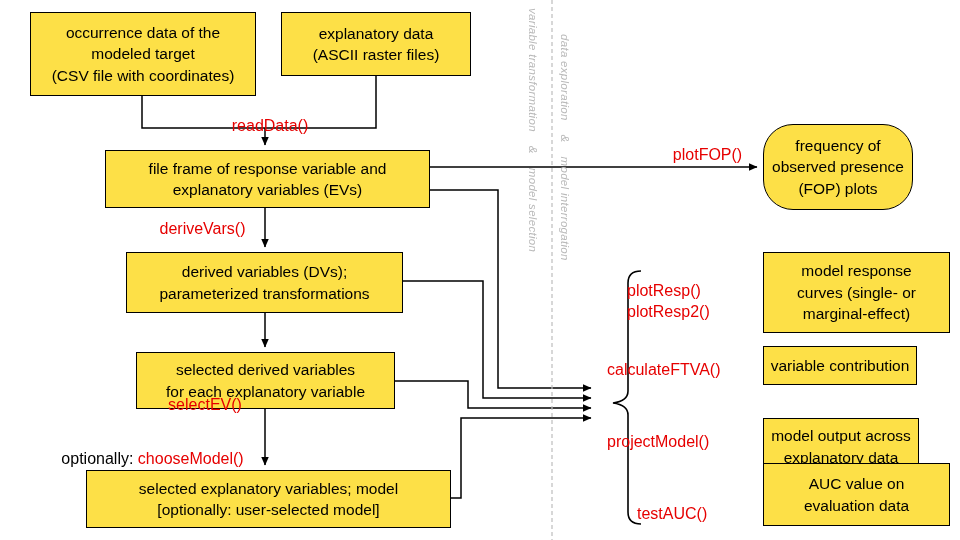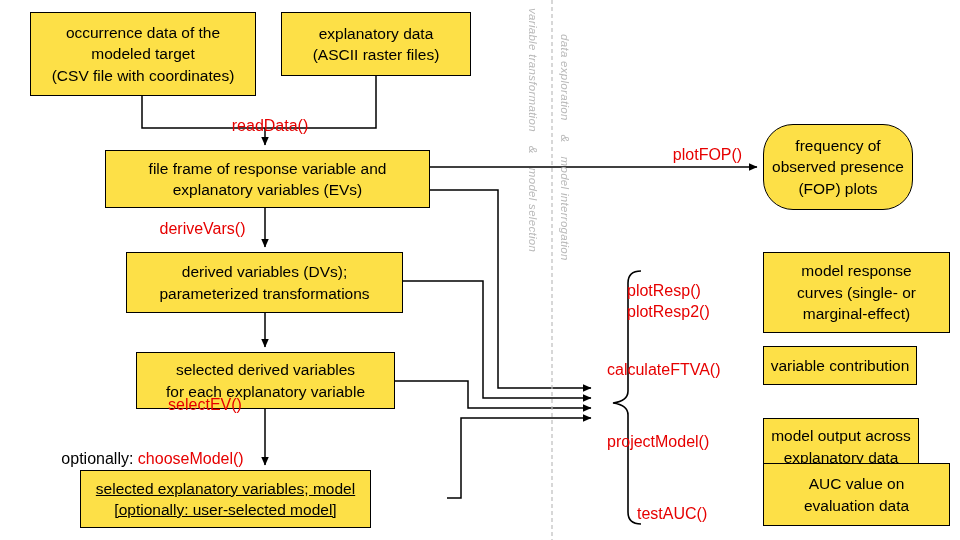--- a/index.html
+++ b/index.html
@@ -64,21 +64,21 @@
 (CSV file with coordinates)</div>
   <div class="box" style="left:281px;top:12px;width:190px;height:64px;">explanatory data
 (ASCII raster files)</div>
 
   <div class="box" style="left:105px;top:150px;width:325px;height:58px;">file frame of response variable and
 explanatory variables (EVs)</div>
   <div class="box" style="left:126px;top:252px;width:277px;height:61px;">derived variables (DVs);
 parameterized transformations</div>
   <div class="box" style="left:136px;top:352px;width:259px;height:57px;">selected derived variables
 for each explanatory variable</div>
-  <div class="box" style="left:80px;top:470px;width:291px;height:58px;text-decoration:underline;">selected explanatory variables; model
+  <div class="box" style="left:86px;top:470px;width:365px;height:58px;">selected explanatory variables; model
 [optionally: user-selected model]</div>
 
   <div class="box" style="left:763px;top:124px;width:150px;height:86px;border-radius:30px;">frequency of
 observed presence
 (FOP) plots</div>
   <div class="box" style="left:763px;top:252px;width:187px;height:81px;">model response
 curves (single- or
 marginal-effect)</div>
   <div class="box" style="left:763px;top:346px;width:154px;height:39px;">variable contribution</div>
   <div class="box" style="left:763px;top:399px;width:156px;height:57px;margin-top:19px;">model output across

